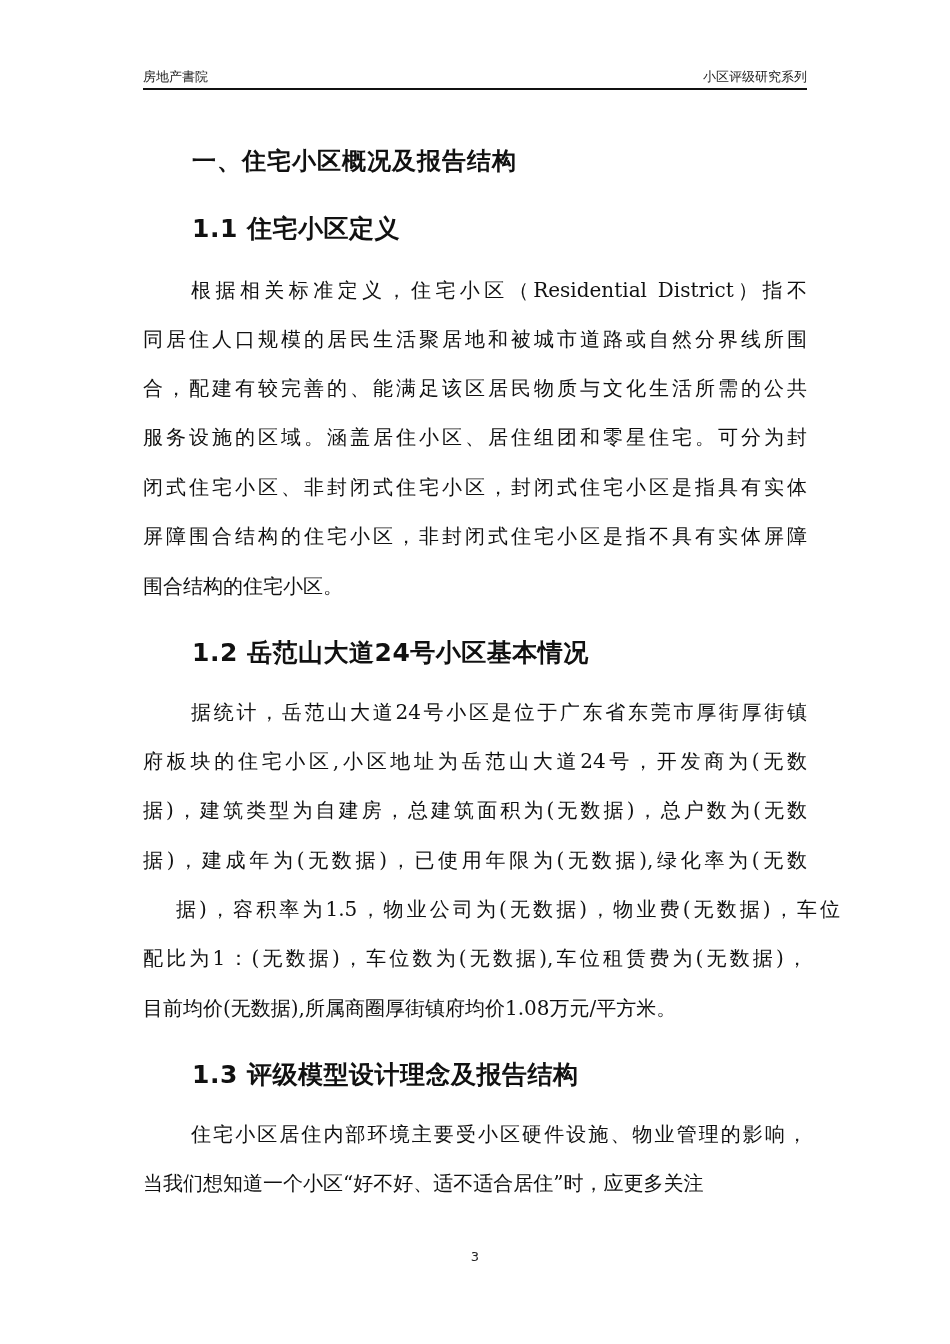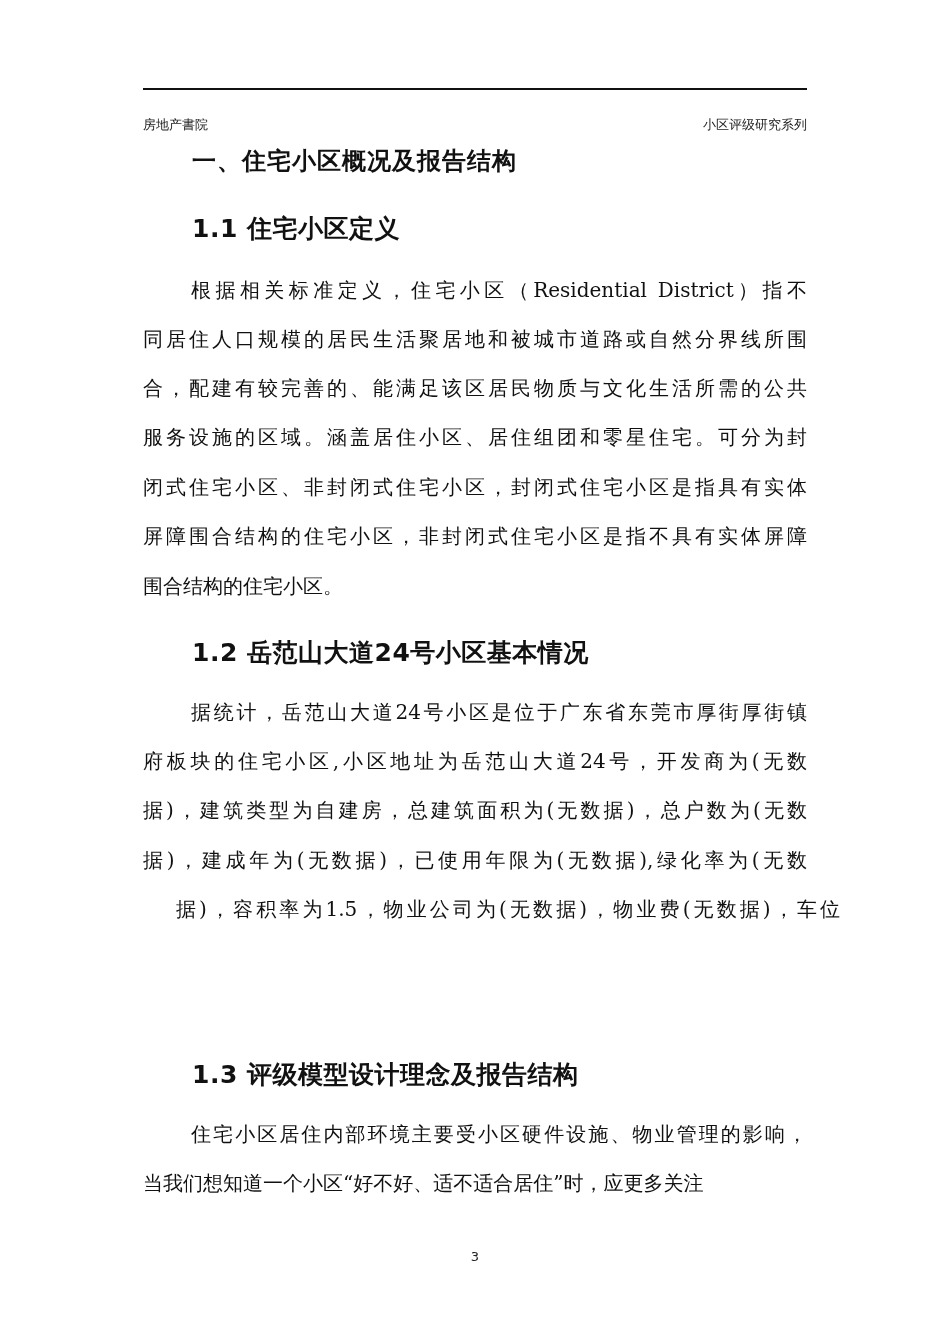--- a/index.html
+++ b/index.html
@@ -1,18 +1,18 @@
 <!DOCTYPE html>
 <html><head>
   <meta charset="utf-8">
   <style>
     html, body { margin: 0; padding: 0; background: #ffffff; }
     body { width: 950px; height: 1344px; position: relative; overflow: hidden; color: #111; }
     .page { position: absolute; left: 0; top: 0; width: 950px; height: 1344px; background: #fff; }
-    .hdr { position: absolute; left: 143px; right: 143px; top: 66px; height: 22px; font-family: "DejaVu Sans", sans-serif; font-size: 13px; color: #222; margin-top: 48px; }
+    .hdr { position: absolute; left: 143px; right: 143px; top: 66px; height: 22px; font-family: "DejaVu Sans", sans-serif; font-size: 13px; color: #222; }
     .hdr-left { position: absolute; left: 0; top: 2px; }
     .hdr-right { position: absolute; right: 0; top: 2px; }
     .hdr-rule { position: absolute; left: 143px; right: 143px; top: 88px; height: 2px; background: #111; }
     .h1 { position: absolute; left: 192px; top: 145px; font-family: "DejaVu Sans", sans-serif; font-size: 24px; font-weight: bold; letter-spacing: 1px; }
     .h2 { position: absolute; left: 192px; font-family: "DejaVu Sans", sans-serif; font-size: 25px; font-weight: bold; letter-spacing: 0.5px; }
     .line { position: absolute; left: 143px; width: 664px; font-family: "DejaVu Serif", serif; font-size: 20px; white-space: nowrap; color: #111; text-align: justify; text-align-last: justify; }
     .line.indent { padding-left: 48px; width: 616px; }
     .line.last { text-align-last: left; }
     .pagenum { position: absolute; left: 0; width: 950px; top: 1249px; text-align: center; font-family: "DejaVu Sans", sans-serif; font-size: 13px; color: #222; }
   </style>
@@ -37,19 +37,21 @@
   <div class="line" style="top:424px;">服务设施的区域。涵盖居住小区、居住组团和零星住宅。可分为封</div>
   <div class="line last" style="top:573px;">围合结构的住宅小区。</div>
   <div class="line" style="top:523px;">屏障围合结构的住宅小区，非封闭式住宅小区是指不具有实体屏障</div>
 
   <div class="h2" style="top:636px;">1.2 岳范山大道24号小区基本情况</div>
   <div class="line indent" style="top:699px;">据统计，岳范山大道24号小区是位于广东省东莞市厚街厚街镇</div>
   <div class="line" style="top:748px;">府板块的住宅小区,小区地址为岳范山大道24号，开发商为(无数</div>
   <div class="line" style="top:797px;">据)，建筑类型为自建房，总建筑面积为(无数据)，总户数为(无数</div>
   <div class="line" style="top:847px;">据)，建成年为(无数据)，已使用年限为(无数据),绿化率为(无数</div>
   <div class="line" style="top:896px;margin-left:33px;">据)，容积率为1.5，物业公司为(无数据)，物业费(无数据)，车位</div>
+  <div class="line" style="top:945px;">配比为1：(无数据)，车位数为(无数据),车位租赁费为(无数据)，</div>
+  <div class="line last" style="top:995px;">目前均价(无数据),所属商圈厚街镇府均价1.08万元/平方米。</div>
 
   <div class="h2" style="top:1058px;">1.3 评级模型设计理念及报告结构</div>
   <div class="line last" style="top:1170px;">当我们想知道一个小区“好不好、适不适合居住”时，应更多关注</div>
   <div class="line indent" style="top:1121px;">住宅小区居住内部环境主要受小区硬件设施、物业管理的影响，</div>
 
   <div class="pagenum">3</div>
 </div>
 
 </body></html>

